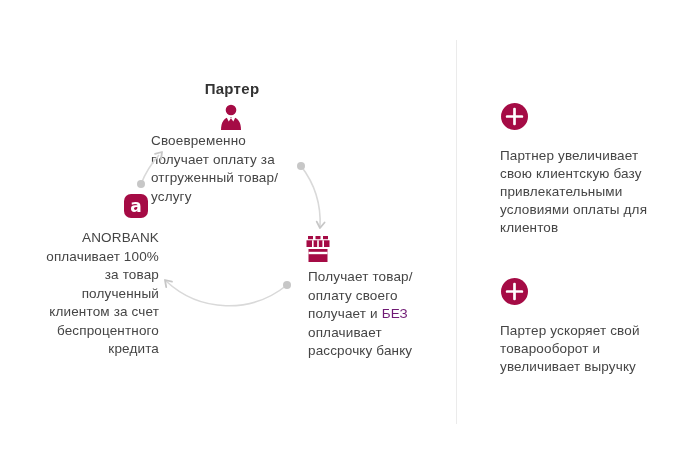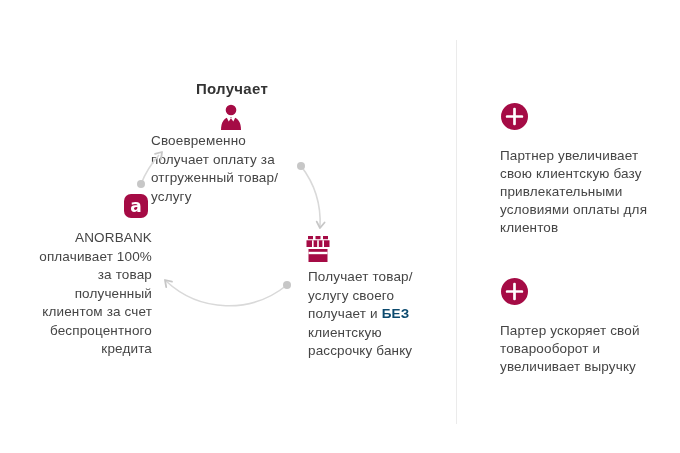--- a/index.html
+++ b/index.html
@@ -8,53 +8,53 @@
     font-family:"Liberation Sans","DejaVu Sans",sans-serif;
     -webkit-font-smoothing:antialiased;
   }
   .abs{position:absolute;}
   .pre{white-space:pre-line;}
   .txt{
     font-size:13.5px;line-height:18.5px;letter-spacing:.15px;color:#454545;
   }
   .center{text-align:left;}
   .right{text-align:right;}
-  .bold{font-weight:bold;color:#0c4a6e;}
+  .bold{font-weight:normal;color:#701a75;}
 
   .partner-title{
     left:152px;top:80px;width:160px;text-align:center;
     font-size:15px;font-weight:bold;color:#333333;letter-spacing:.3px;
   }
   .person-icon{left:219px;top:104px;}
   .partner-text{left:151px;top:132px;width:162px;}
 
   .anor-logo{
     left:124px;top:194px;width:24px;height:24px;border-radius:7px;background:#a50b45;
     color:#ffffff;font-family:"DejaVu Sans",sans-serif;font-weight:800;font-size:17px;
     display:flex;align-items:center;justify-content:center;line-height:24px;
   }
-  .anor-text{left:4px;top:229px;width:148px;}
+  .anor-text{left:11px;top:229px;width:148px;}
 
   .cycle-svg{left:0;top:0;pointer-events:none;}
 
   .shop-icon{left:306px;top:236px;}
   .goods-text{left:308px;top:268px;width:140px;}
   .goods-text .line{display:block;}
 
   .divider{left:456px;top:40px;width:1px;height:384px;background:#ebebeb;}
 
   .plus-1{left:501px;top:103px;}
   .plus-2{left:501px;top:278px;}
   .benefit-text-1{left:500px;top:147px;width:186px;line-height:18px;}
   .benefit-text-2{left:500px;top:322px;width:186px;line-height:18px;}
 </style>
 </head>
 <body>
 
-<div class="abs partner-title">Получает</div>
+<div class="abs partner-title">Партер</div>
 
 <span class="abs person-icon">
   <svg width="24" height="26" viewBox="0 0 24 26">
     <circle cx="12" cy="6" r="5.3" fill="#a50b45"></circle>
     <path d="M12 13 C 4.5 13 2 19 2 26 L 22 26 C 22 19 19.5 13 12 13 Z" fill="#a50b45"></path>
     <path d="M7.3 12.8 L11.2 12.8 L12 14.2 L9.7 17.6 Z" fill="#ffffff"></path>
     <path d="M16.7 12.8 L12.8 12.8 L12 14.2 L14.3 17.6 Z" fill="#ffffff"></path>
   </svg>
 </span>
 
@@ -97,23 +97,23 @@
     <rect x="6" y="4.3" width="1.6" height="6.7" fill="#ffffff"></rect>
     <rect x="11.2" y="4.3" width="1.6" height="6.7" fill="#ffffff"></rect>
     <rect x="16.4" y="4.3" width="1.6" height="6.7" fill="#ffffff"></rect>
     <rect x="2.5" y="13" width="19" height="13" fill="#a50b45"></rect>
     <rect x="2.5" y="15.8" width="19" height="2.4" fill="#ffffff"></rect>
   </svg>
 </span>
 
 <div class="abs txt goods-text">
   <span class="line pre">Получает товар/
-услугу своего</span>
+оплату своего</span>
   <span class="line"><span>получает и </span><span class="bold">БЕЗ</span></span>
-  <span class="line pre">клиентскую
+  <span class="line pre">оплачивает
 рассрочку банку</span>
 </div>
 
 <div class="abs divider"></div>
 
 <span class="abs plus-1">
   <svg width="27" height="27" viewBox="0 0 27 27">
     <circle cx="13.5" cy="13.5" r="13.5" fill="#a50b45"></circle>
     <rect x="4.8" y="12.15" width="17.4" height="2.7" rx="1.2" fill="#ffffff"></rect>
     <rect x="12.15" y="4.8" width="2.7" height="17.4" rx="1.2" fill="#ffffff"></rect>

